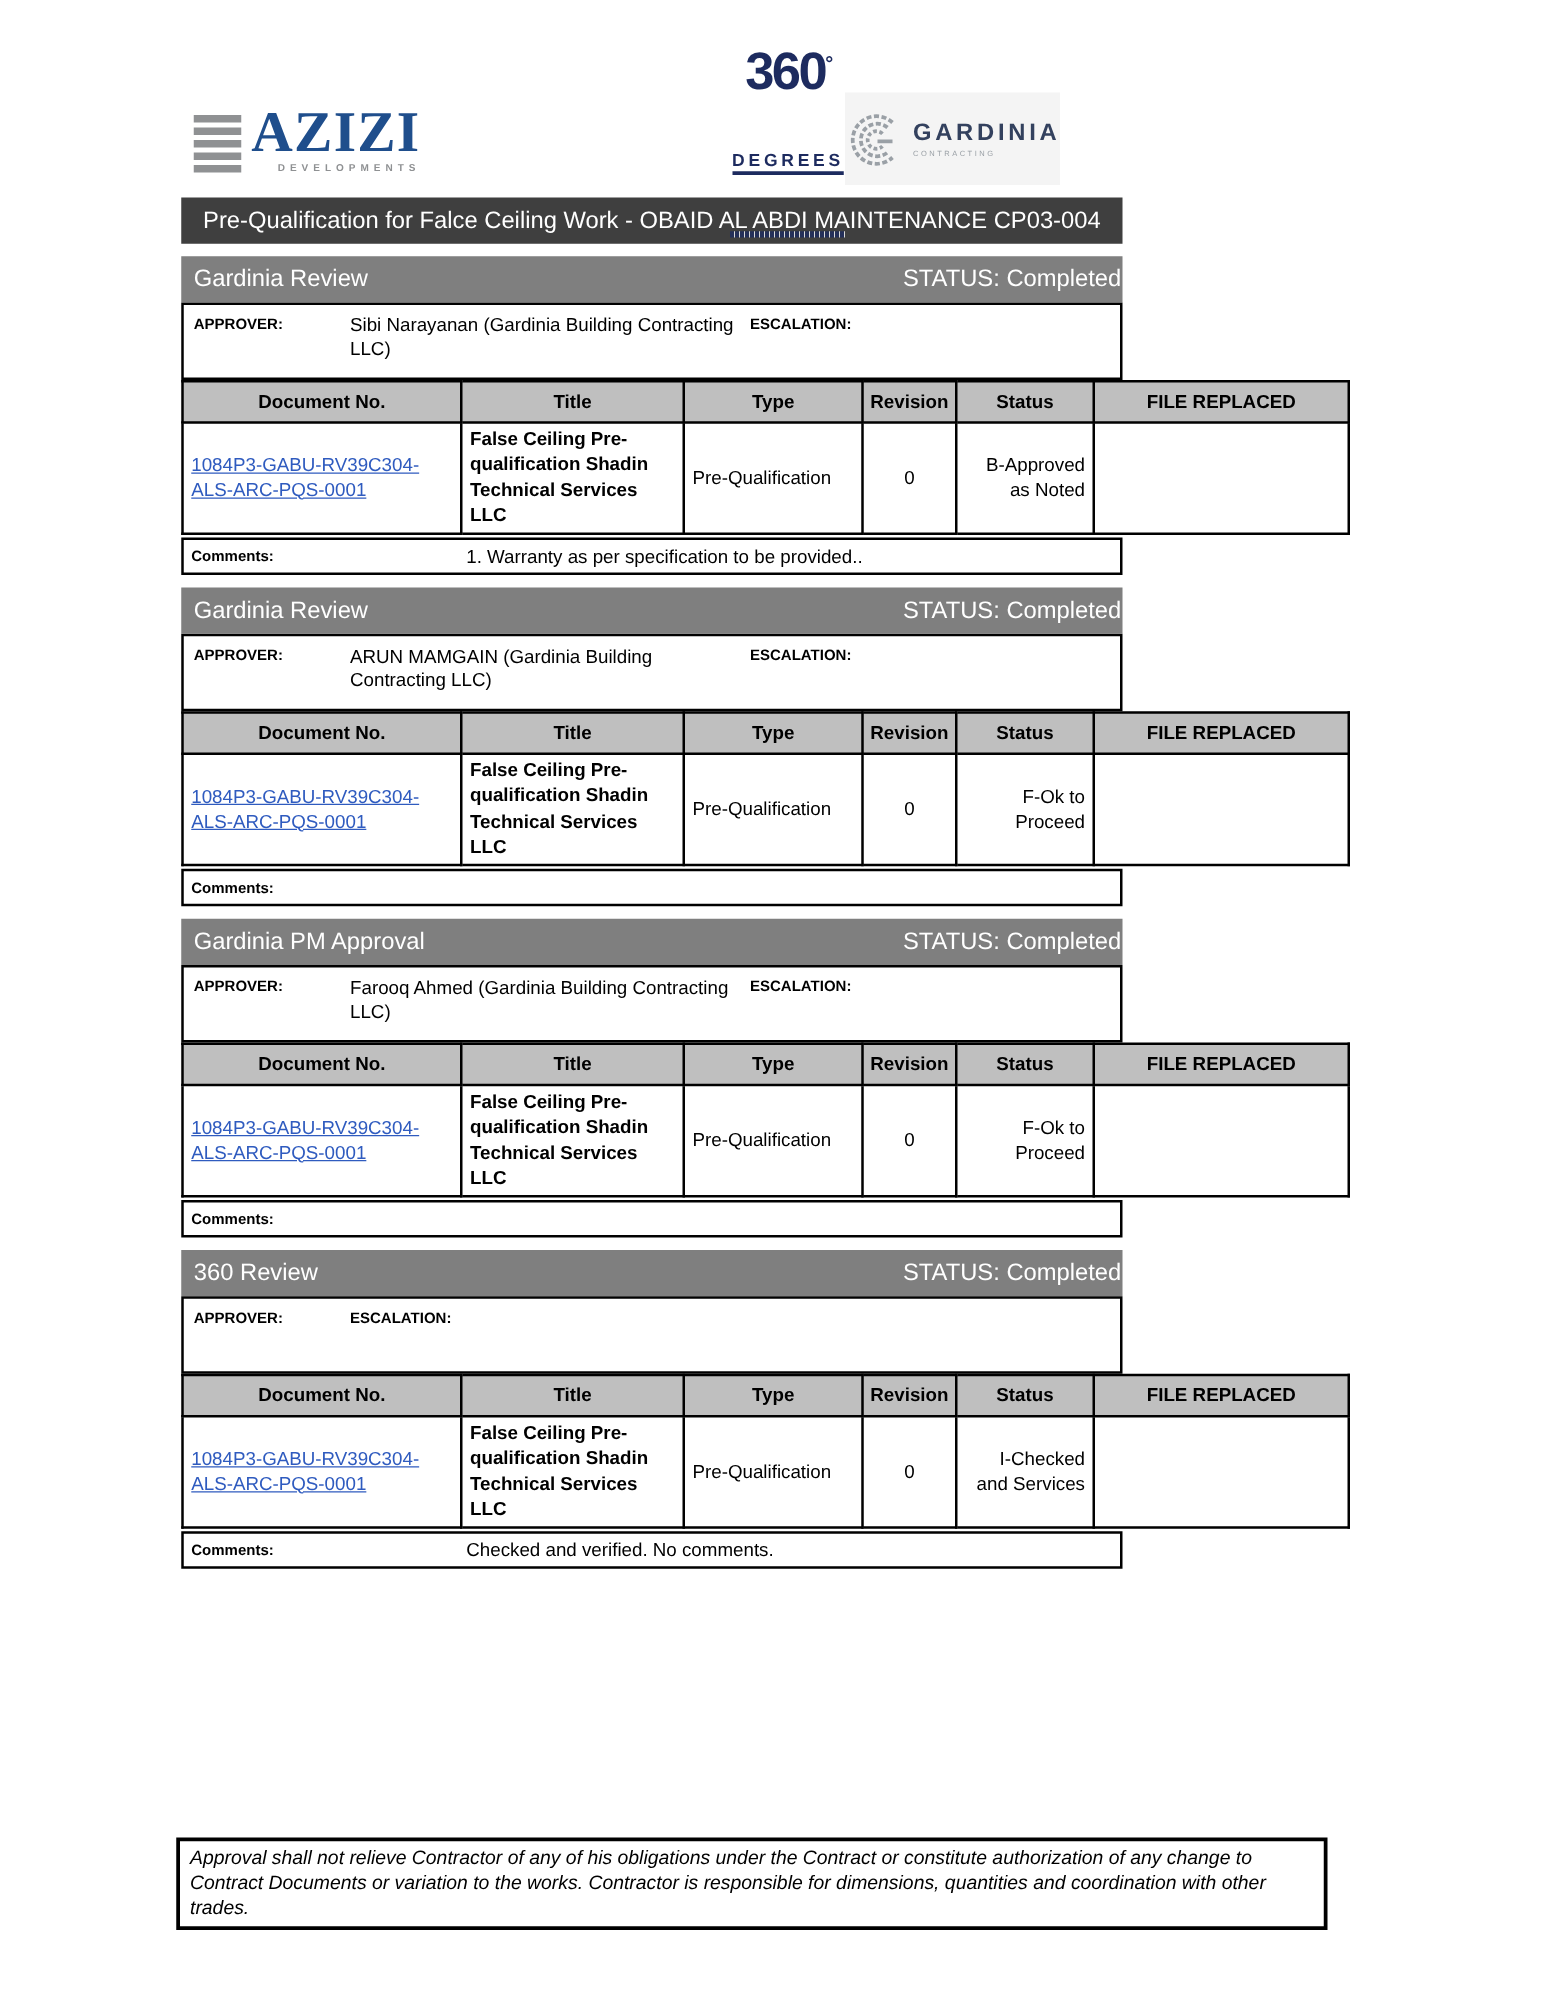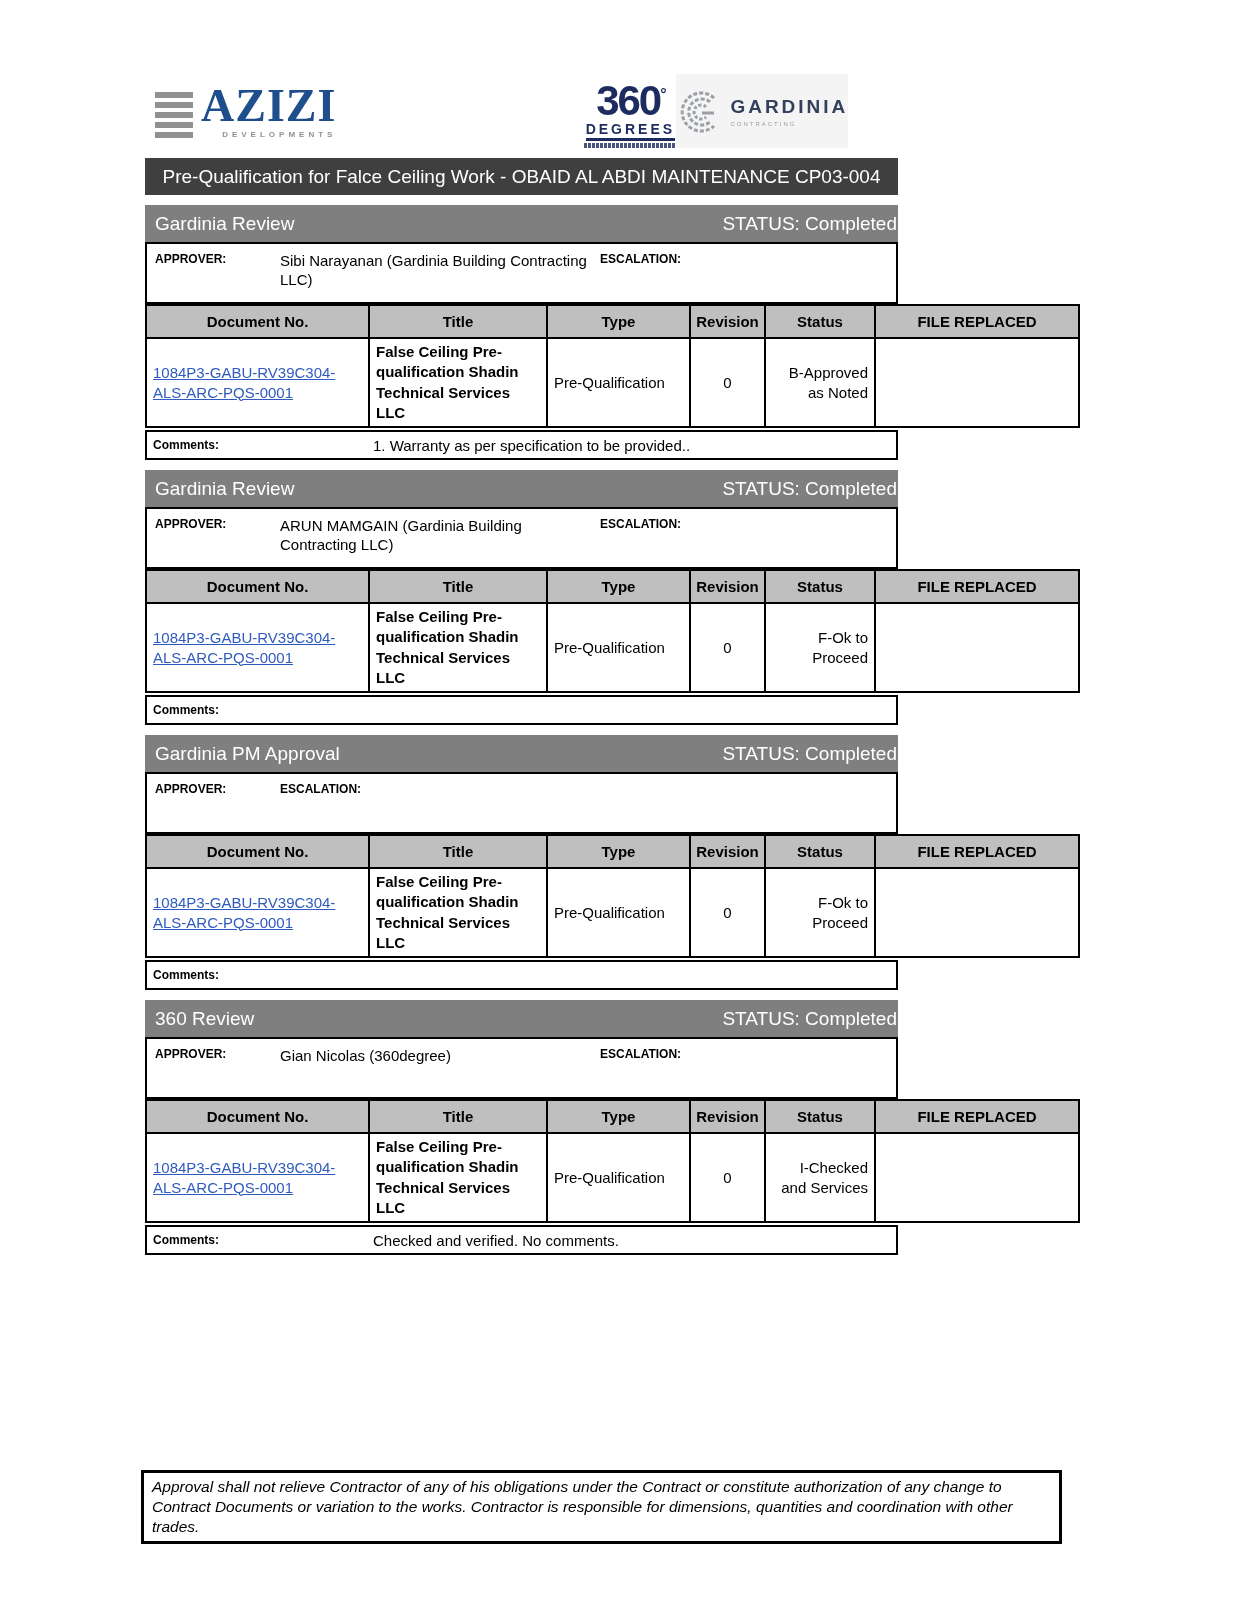--- a/index.html
+++ b/index.html
@@ -8,21 +8,21 @@
   .content { position:absolute; left:145px; top:0; width:753px; }
 
   
   .logos { display:flex; align-items:center; margin-top:72px; height:78px; }
   .logo-azizi { display:flex; align-items:flex-start; margin-left:10px; }
   .azizi-bars { display:flex; flex-direction:column; gap:4px; margin-top:8px; margin-right:8px; }
   .azizi-bars div { width:38px; height:6px; background:#8f9193; }
   .azizi-text { display:flex; flex-direction:column; align-items:flex-end; }
   .azizi-name { font-family:"Liberation Serif", serif; font-weight:bold; font-size:46px; line-height:44px; color:#1f4e8c; letter-spacing:1px; }
   .azizi-sub { font-size:8px; letter-spacing:4px; color:#8f9193; margin-top:2px; font-weight:bold; }
-  .logo-360 { display:flex; flex-direction:column; align-items:center; margin-left:248px; width:120px; }
+  .logo-360 { display:flex; flex-direction:column; align-items:center; margin-left:248px; width:120px;gap:43px; }
   .deg-big { font-size:42px; font-weight:800; color:#1d2b5f; letter-spacing:-2px; line-height:40px; }
   .deg-sup { font-size:16px; vertical-align:super; }
   .deg-name { font-size:14px; font-weight:bold; color:#1d2b5f; letter-spacing:3px; border-bottom:3px solid #1d2b5f; padding-bottom:1px; }
   .deg-strip { width:92px; height:5px; margin-top:2px; background:repeating-linear-gradient(90deg,#1d2b5f 0 3px,#fff 3px 4px); opacity:.8; }
   .logo-gardinia { margin-left:auto; margin-right:58px; width:196px; height:74px; background:#f4f4f4; display:flex; align-items:center; justify-content:center; gap:8px; }
   .gard-text { display:flex; flex-direction:column; }
   .gard-name { font-size:19px; font-weight:bold; letter-spacing:3px; color:#33415e; }
   .gard-sub { font-size:6px; letter-spacing:2px; color:#9aa0a6; margin-top:3px; }
 
   
@@ -190,20 +190,21 @@
       </div>
     </div>
 
     <div class="section">
       <div class="sec-header">
         <span>Gardinia PM Approval</span>
         <span>STATUS: Completed</span>
       </div>
       <div class="approver-box">
         <span class="lbl appr-label">APPROVER:</span>
+        <span class="appr-name">Farooq Ahmed (Gardinia Building Contracting LLC)</span>
         <span class="lbl esc-label">ESCALATION:</span>
         <span></span>
       </div>
       <table class="doc-table">
         <colgroup>
             <col class="c-doc">
             <col class="c-title">
             <col class="c-type">
             <col class="c-rev">
             <col class="c-status">
@@ -234,21 +235,20 @@
       </div>
     </div>
 
     <div class="section">
       <div class="sec-header">
         <span>360 Review</span>
         <span>STATUS: Completed</span>
       </div>
       <div class="approver-box">
         <span class="lbl appr-label">APPROVER:</span>
-        <span class="appr-name">Gian Nicolas (360degree)</span>
         <span class="lbl esc-label">ESCALATION:</span>
         <span></span>
       </div>
       <table class="doc-table">
         <colgroup>
             <col class="c-doc">
             <col class="c-title">
             <col class="c-type">
             <col class="c-rev">
             <col class="c-status">

